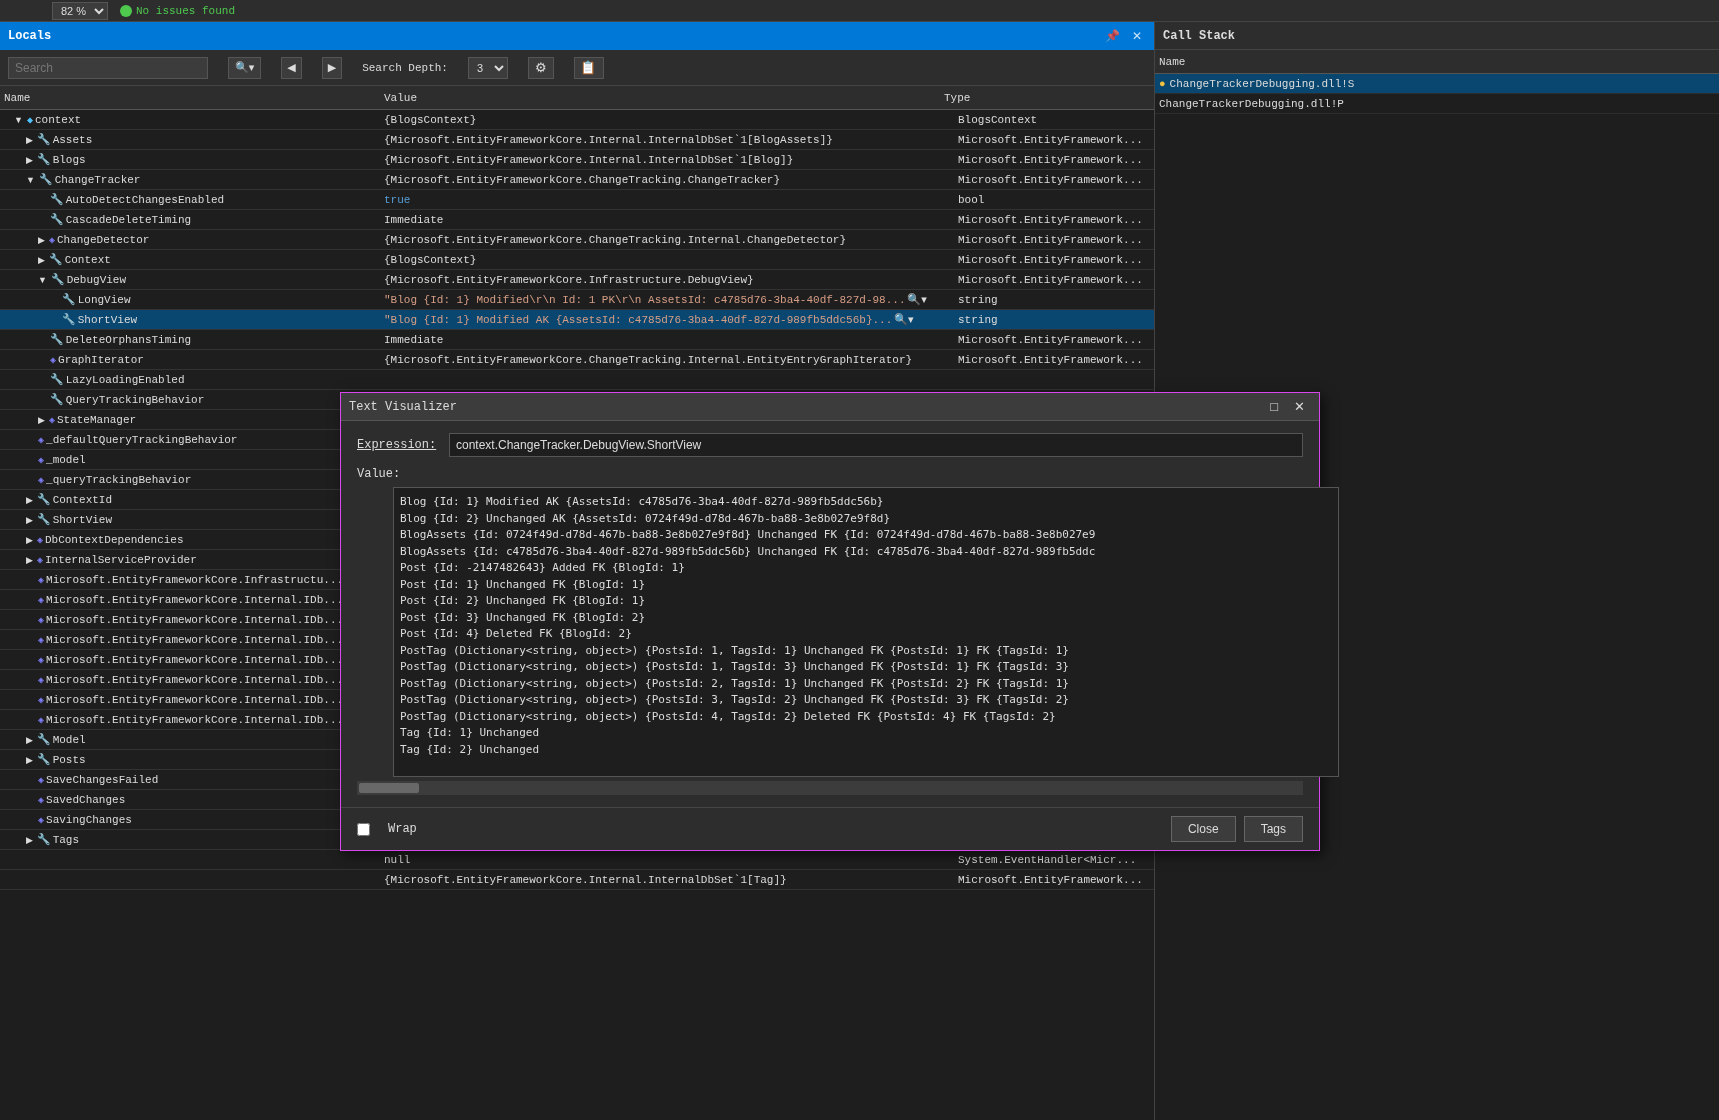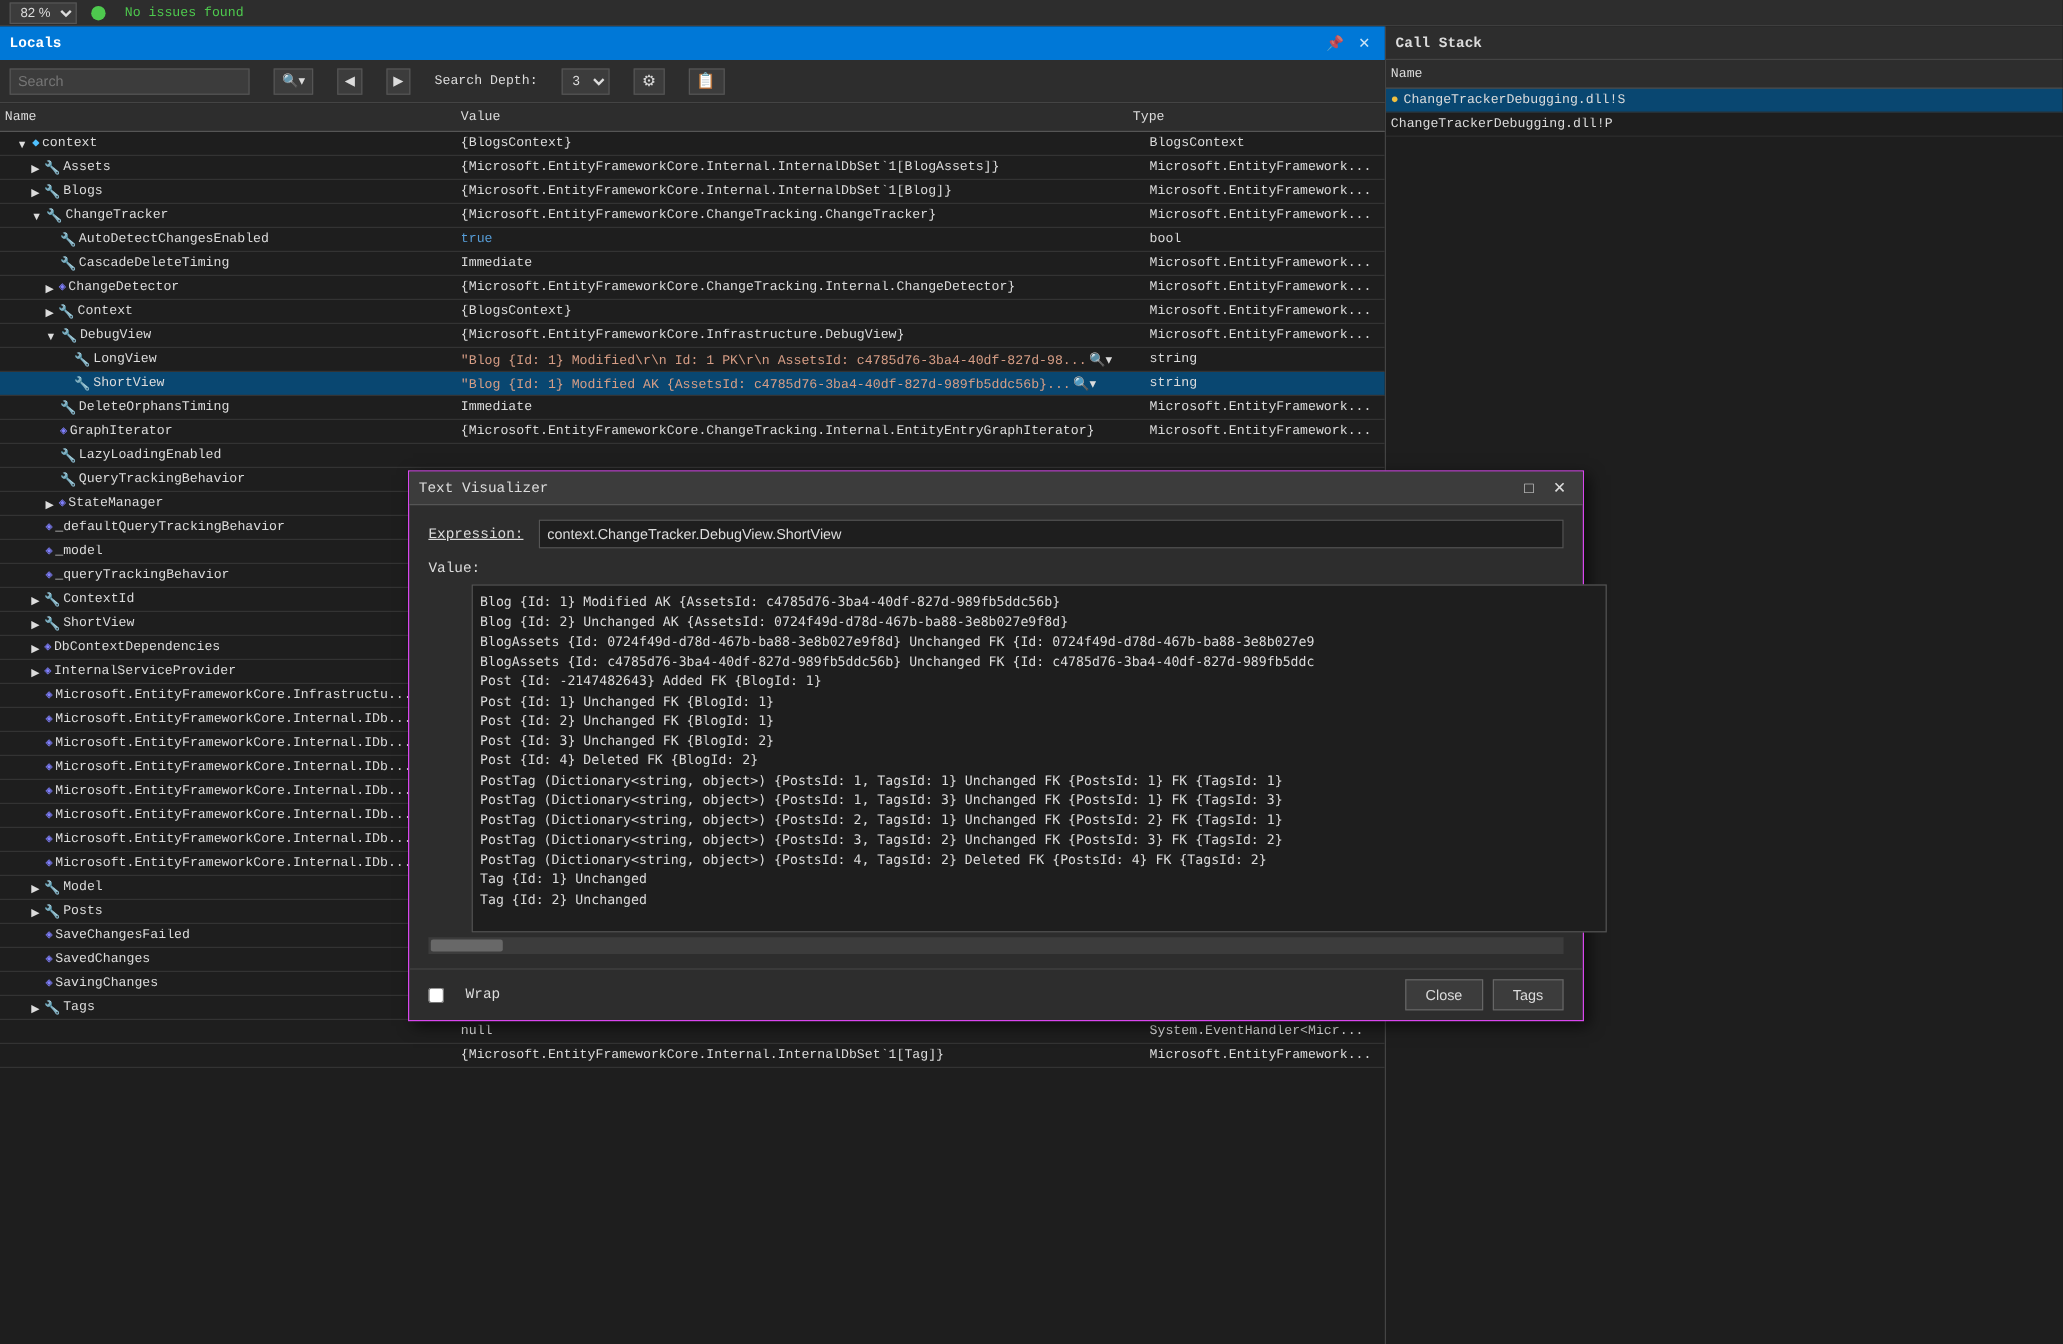--- a/index.html
+++ b/index.html
@@ -24,25 +24,26 @@
       gap: 12px;
       border-bottom: 1px solid #444;
     }
     .zoom-select {
       background: #3c3c3c;
       color: #dcdcdc;
       border: 1px solid #555;
       font-size: 11px;
       padding: 1px 4px;
       height: 18px;
+      margin-left: 44px;
     }
     .status-badge {
       display: flex;
       align-items: flex-start;
-      gap: 16px;
+      gap: 4px;
       color: #4ec94e;
       font-size: 11px;
     }
     .status-dot {
       width: 12px; height: 12px;
       background: #4ec94e;
       border-radius: 50%;
     }
 
     

